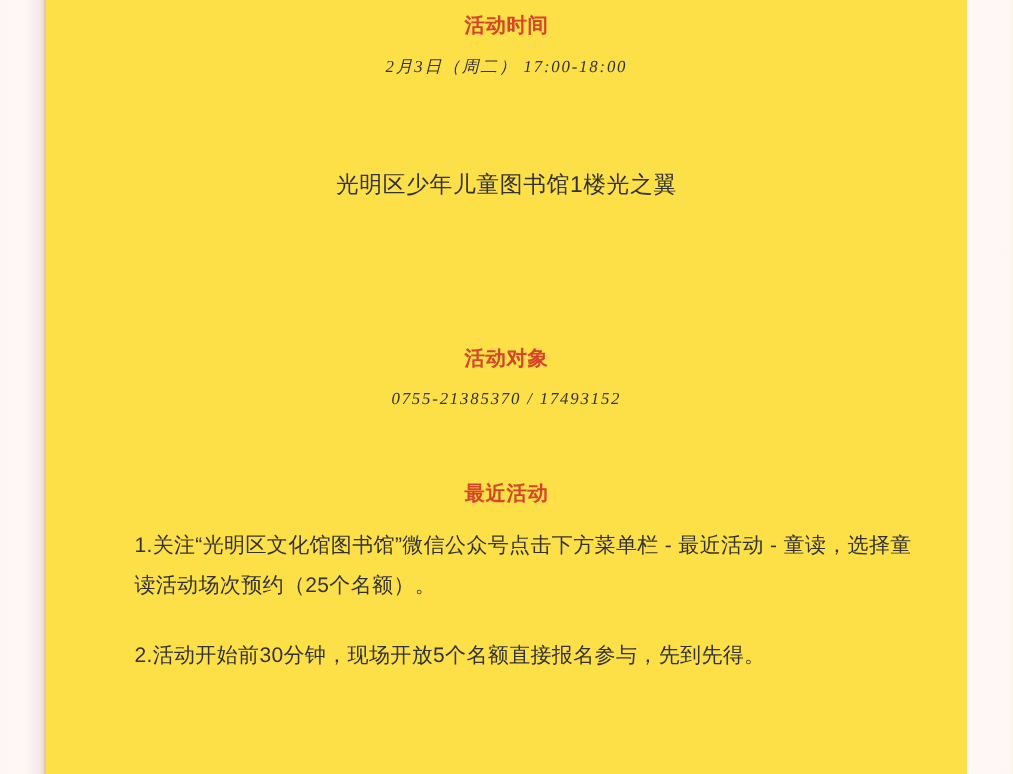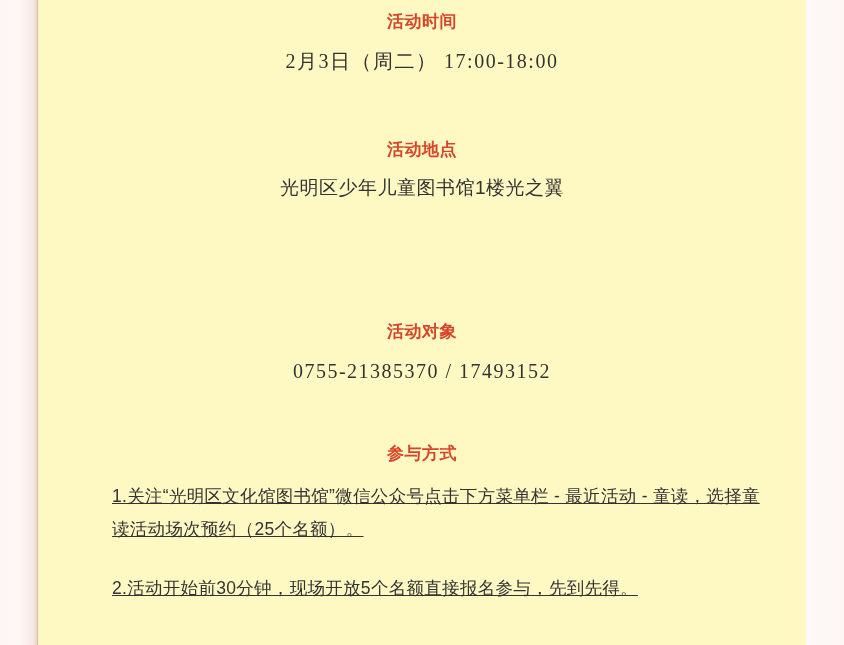--- a/index.html
+++ b/index.html
@@ -10,21 +10,21 @@
     width: 844px;
     height: 645px;
     background: #ffffff;
     font-family: "Liberation Sans", sans-serif;
     overflow: hidden;
   }
   .page {
     position: relative;
     width: 844px;
     height: 645px;
-    background: #fef9c3;
+    background: #fde047;
     box-sizing: border-box;
   }
   
   .edge {
     position: absolute;
     top: 0;
     height: 645px;
     width: 38px;
   }
   .edge-left {
@@ -64,40 +64,40 @@
   }
   .body-line {
     color: #333333;
     font-size: 19px;
     line-height: 1.5;
     letter-spacing: 0.5px;
   }
   .body-line.mono {
     font-family: "Liberation Serif", serif;
     letter-spacing: 1.5px;
-    font-size: 20px;
+    font-size: 14px;
+    font-style: italic;
   }
   
   .s1 { margin-top: 10px; }
   .gap-after-head { height: 12px; }
   .gap-block { height: 62px; }
   .gap-block-sm { height: 56px; }
 
   .paragraphs {
     margin-top: 14px;
     text-align: left;
   }
   .para {
     color: #333333;
     font-size: 17.5px;
     line-height: 1.9;
     letter-spacing: 0.3px;
     padding-left: 42px;
     padding-right: 10px;
-    text-decoration: underline;
   }
   .para-2 {
     margin-top: 26px;
   }
 </style>
 </head>
 <body>
 
 <div class="page">
 
@@ -109,40 +109,39 @@
 
     <div class="section s1">
       <div class="heading">活动时间</div>
       <div class="gap-after-head"></div>
       <div class="body-line mono">2月3日（周二） 17:00-18:00</div>
     </div>
 
     <div class="gap-block"></div>
 
     <div class="section">
-      <div class="heading">活动地点</div>
       <div class="gap-after-head"></div>
       <div class="body-line">光明区少年儿童图书馆1楼光之翼</div>
     </div>
 
     <div class="gap-block"></div>
 
 
     <div class="gap-block-sm"></div>
 
     <div class="section">
       <div class="heading">活动对象</div>
       <div class="gap-after-head"></div>
       <div class="body-line mono">0755-21385370 / 17493152</div>
     </div>
 
     <div class="gap-block-sm"></div>
 
     <div class="section">
-      <div class="heading">参与方式</div>
+      <div class="heading">最近活动</div>
     </div>
 
     <div class="paragraphs">
       <div class="para">1.关注“光明区文化馆图书馆”微信公众号点击下方菜单栏 - 最近活动 - 童读，选择童读活动场次预约（25个名额）。</div>
       <div class="para para-2">2.活动开始前30分钟，现场开放5个名额直接报名参与，先到先得。</div>
     </div>
 
   </div>
 </div>
 

